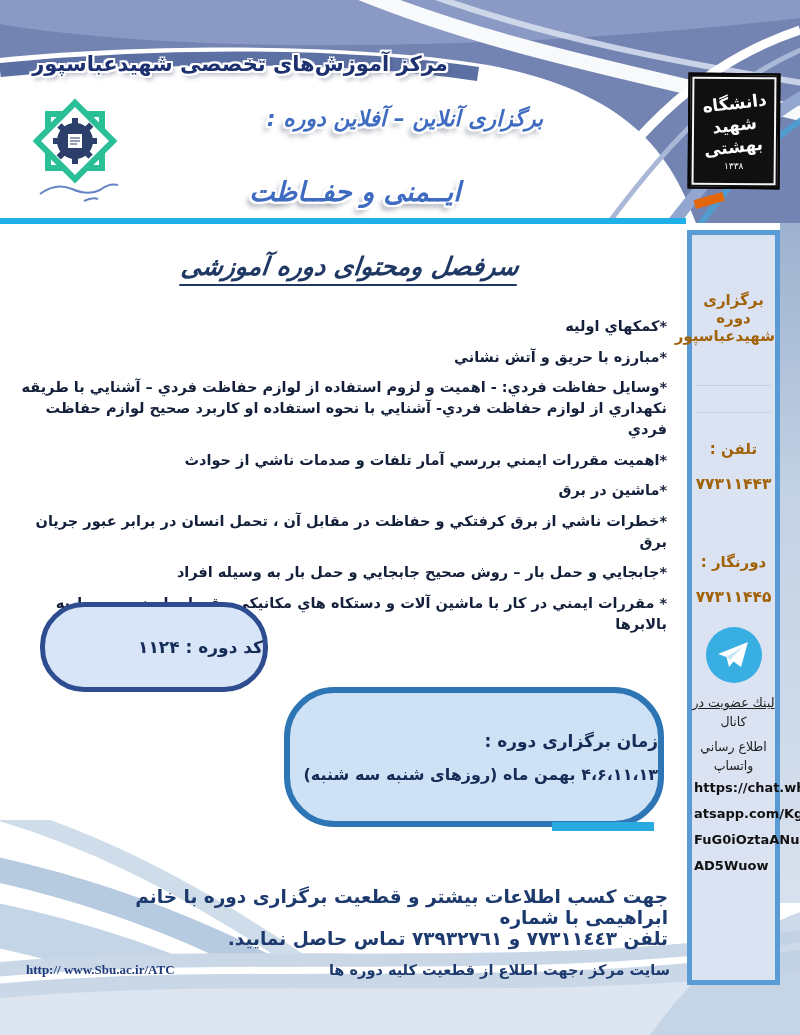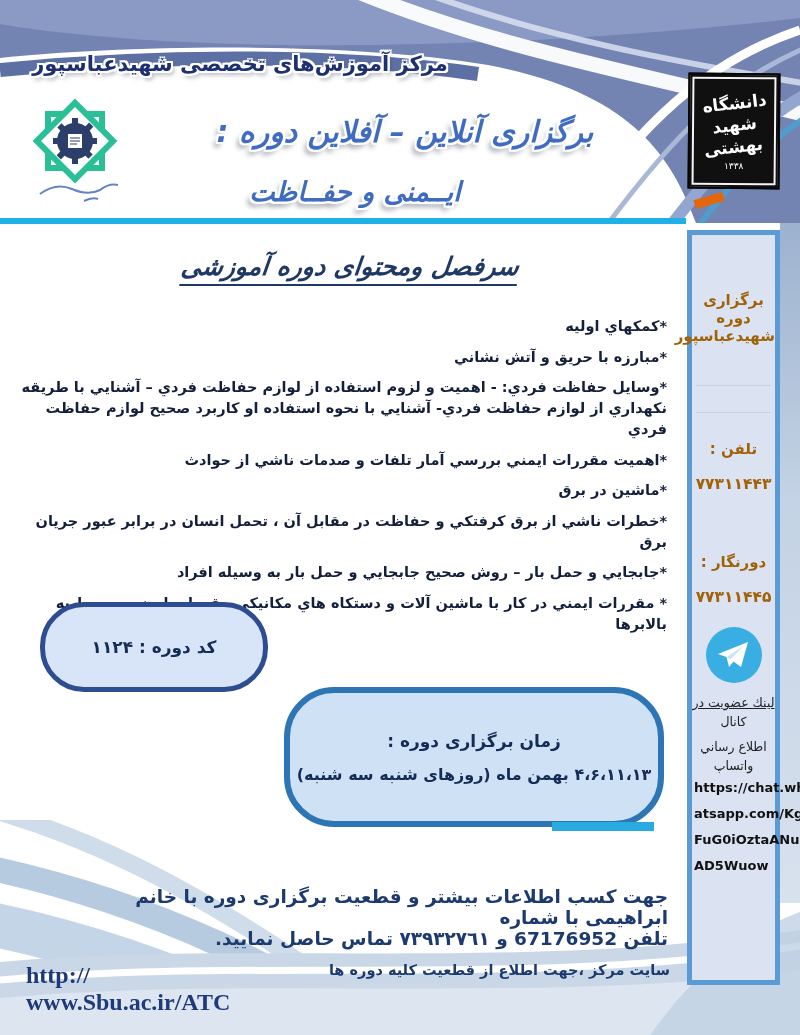--- a/index.html
+++ b/index.html
@@ -15,22 +15,22 @@
   
   .header-svg{left:0;top:0;z-index:1;}
   .org-title{
     left:30px;top:52px;width:420px;z-index:3;text-align:center;
     font-size:21px;font-weight:bold;color:#1d3070;
     text-shadow:-2px -2px 0 #fff,2px -2px 0 #fff,-2px 2px 0 #fff,2px 2px 0 #fff,
                  0 -2px 0 #fff,0 2px 0 #fff,-2px 0 0 #fff,2px 0 0 #fff,
                  3px 4px 4px rgba(70,80,110,.45);
   }
   .subtitle{
-    left:150px;top:114px;width:510px;z-index:3;text-align:center;
-    font-size:30px;font-weight:bold;color:#3f6cc0;font-style:italic;
+    left:150px;top:106px;width:510px;z-index:3;text-align:center;
+    font-size:22px;font-weight:bold;color:#3f6cc0;font-style:italic;
     text-shadow:-2px -2px 0 #fff,2px -2px 0 #fff,-2px 2px 0 #fff,2px 2px 0 #fff,
                  0 -2px 0 #fff,0 2px 0 #fff,-2px 0 0 #fff,2px 0 0 #fff,
                  -4px 5px 5px rgba(80,85,105,.55);
   }
   .course-title{
     left:190px;top:176px;width:330px;z-index:3;text-align:center;
     font-size:27px;font-weight:bold;color:#3f6cc0;font-style:italic;
     text-shadow:-2px -2px 0 #fff,2px -2px 0 #fff,-2px 2px 0 #fff,2px 2px 0 #fff,
                  0 -2px 0 #fff,0 2px 0 #fff,-2px 0 0 #fff,2px 0 0 #fff,
                  -4px 5px 5px rgba(80,85,105,.55);
@@ -66,21 +66,21 @@
     left:60px;top:252px;width:580px;z-index:2;text-align:center;
     font-size:25px;font-weight:bold;font-style:italic;color:#1f3864;
     text-decoration:underline;text-underline-offset:9px;text-decoration-thickness:2px;
     transform:skewX(-6deg);
   }
   .syllabus-list{
     left:12px;top:316px;width:655px;z-index:2;
     color:#141f3a;font-size:14.5px;font-weight:bold;line-height:21px;text-align:right;
   }
   .syllabus-list .item{margin-bottom:9.5px;}
-  .bubble{box-sizing:border-box;z-index:2;display:flex;flex-direction:column;justify-content:center;align-items:center;}
+  .bubble{box-sizing:border-box;z-index:2;display:flex;flex-direction:column;justify-content:center;align-items:flex-start;}
   .code-bubble{
     left:40px;top:602px;width:228px;height:90px;border:5px solid #2e4d90;border-radius:44px;
     background:#d8e4f7;color:#142c56;font-size:17px;font-weight:bold;
   }
   .time-bubble{
     left:284px;top:687px;width:380px;height:140px;border:6px solid #2e75b6;border-radius:50px;
     background:#cfe2f5;color:#142c56;font-weight:bold;
   }
   .time-bubble .t1{font-size:17px;margin-bottom:14px;}
   .time-bubble .t2{font-size:16px;}
@@ -88,21 +88,21 @@
 
   
   .footer-svg{left:0;top:820px;z-index:1;}
   .contact-1{left:90px;top:886px;width:578px;z-index:3;text-align:right;
     font-size:18.5px;font-weight:bold;color:#1d3a6e;}
   .contact-2{left:90px;top:928px;width:578px;z-index:3;text-align:right;
     font-size:18.5px;font-weight:bold;color:#1d3a6e;}
   .site-note{left:300px;top:962px;width:370px;z-index:3;text-align:right;
     font-size:14.5px;font-weight:bold;color:#1d3a6e;}
   .site-url{left:26px;top:962px;width:260px;z-index:3;text-align:left;
-    font-family:"Liberation Serif",serif;font-size:24px;font-weight:bold;color:#1e3a7a;cursor:pointer;}
+    font-family:"Liberation Serif",serif;font-size:13px;font-weight:bold;color:#1e3a7a;cursor:pointer;}
 </style>
 </head>
 <body>
 
 <div class="page">
 
   <svg class="abs header-svg" width="800" height="223" viewBox="0 0 800 223">
     <rect width="800" height="223" fill="#ffffff"></rect>
     <path d="M0,0 H800 V223 H696 C670,152 628,92 488,65 C336,40 118,46 0,58 Z" fill="#7384b2"></path>
     <path d="M0,0 H800 V18 C560,46 300,52 120,38 C60,33 20,28 0,24 Z" fill="#8b9ac5"></path>
@@ -206,17 +206,17 @@
     <path d="M-40,42 C140,76 300,150 450,262" stroke="#b7cbe0" stroke-width="25" fill="none"></path>
     <path d="M-40,98 C150,132 320,212 470,322" stroke="#c4d5e7" stroke-width="44" fill="none"></path>
     <path d="M-30,-16 C80,12 180,62 300,142" stroke="#cfdcea" stroke-width="17" fill="none"></path>
     <path d="M0,142 C240,120 520,152 800,110 L800,215 H0 Z" fill="#c9d7e7"></path>
     <path d="M0,160 C250,137 530,168 800,126" stroke="#ffffff" stroke-width="7" fill="none"></path>
     <path d="M0,178 C260,155 540,185 800,150 L800,215 H0 Z" fill="#dce5f0"></path>
     <path d="M650,215 C695,152 745,112 800,92 L800,215 Z" fill="#c0d1e3" opacity="0.8"></path>
   </svg>
 
   <div class="abs contact-1 rtl">جهت کسب اطلاعات بیشتر و قطعیت برگزاری دوره با خانم ابراهیمی با شماره</div>
-  <div class="abs contact-2 rtl">تلفن 67176952 و ۷۳۹۳۲۷٦۱ تماس حاصل نمایید.</div>
+  <div class="abs contact-2 rtl">تلفن ۷۷۳۱۱٤٤۳ و ۷۳۹۳۲۷٦۱ تماس حاصل نمایید.</div>
   <div class="abs site-note rtl">سایت مرکز ،جهت اطلاع از قطعیت کلیه دوره ها</div>
   <div class="abs site-url ltr">http:// www.Sbu.ac.ir/ATC</div>
 
 </div>
 
 </body></html>

